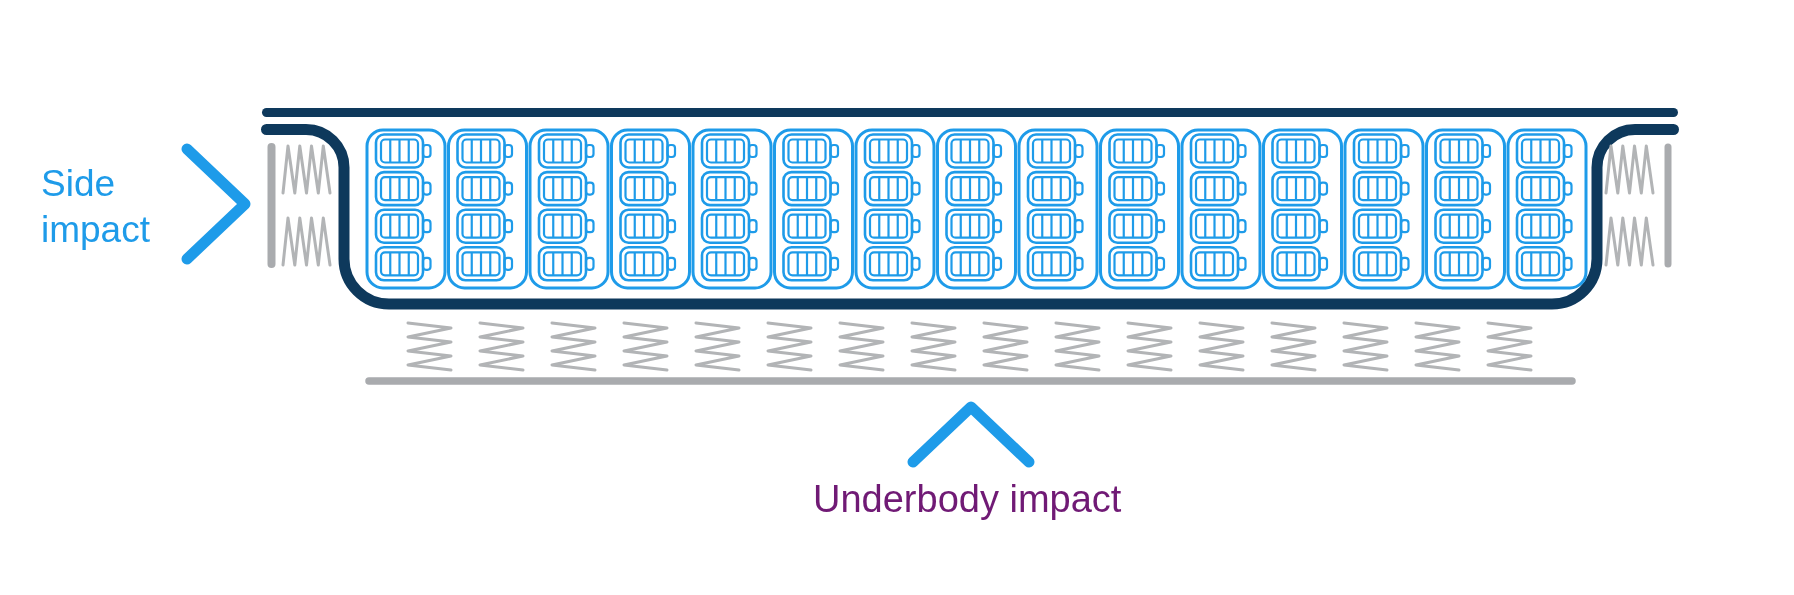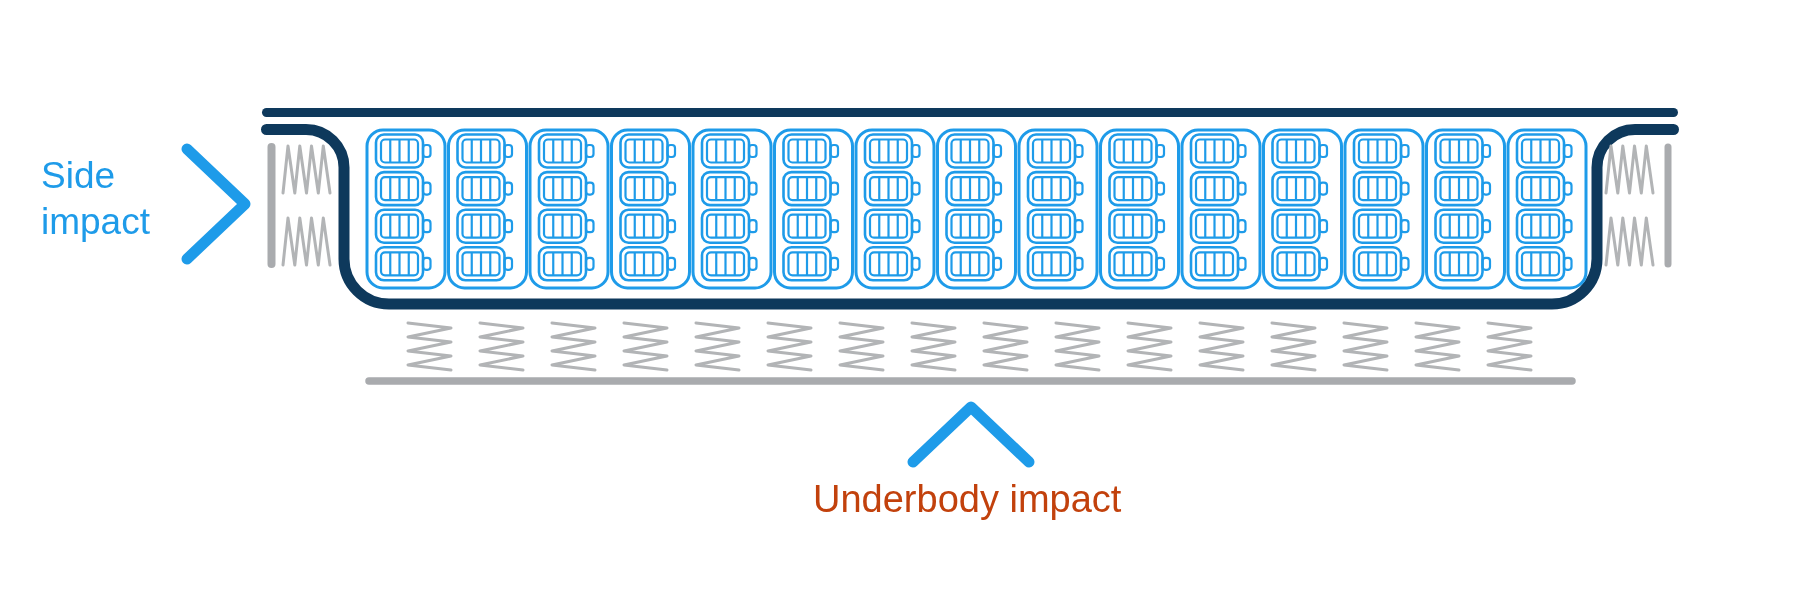--- a/index.html
+++ b/index.html
@@ -588,16 +588,16 @@
         <path d="M 1272,323 L 1315,328 L 1272,337 L 1315,342 L 1272,351 L 1315,356 L 1272,365 L 1315,370" fill="none" stroke="#B2B4B6" stroke-width="3" stroke-linecap="round" stroke-linejoin="round"></path>
         <path d="M 1344,323 L 1387,328 L 1344,337 L 1387,342 L 1344,351 L 1387,356 L 1344,365 L 1387,370" fill="none" stroke="#B2B4B6" stroke-width="3" stroke-linecap="round" stroke-linejoin="round"></path>
         <path d="M 1416,323 L 1459,328 L 1416,337 L 1459,342 L 1416,351 L 1459,356 L 1416,365 L 1459,370" fill="none" stroke="#B2B4B6" stroke-width="3" stroke-linecap="round" stroke-linejoin="round"></path>
         <path d="M 1488,323 L 1531,328 L 1488,337 L 1531,342 L 1488,351 L 1531,356 L 1488,365 L 1531,370" fill="none" stroke="#B2B4B6" stroke-width="3" stroke-linecap="round" stroke-linejoin="round"></path>
         <line x1="369" y1="381" x2="1572" y2="381" stroke="#A9ABAE" stroke-width="7.5" stroke-linecap="round"></line>
       </g>
       <path d="M 187,149 L 245,204 L 187,259" fill="none" stroke="#1E9BE9" stroke-width="11" stroke-linecap="round" stroke-linejoin="round"></path>
       <path d="M 913,462 L 971,407 L 1029,462" fill="none" stroke="#1E9BE9" stroke-width="11" stroke-linecap="round" stroke-linejoin="round"></path>
     </svg>
 
-  <div class="label" id="side-label" style="color: rgb(30, 155, 233);">Side impact</div>
+  <div class="label" id="side-label" style="color: rgb(30, 155, 233); margin-top: 8px;">Side impact</div>
 
-  <div class="label" id="underbody-label" style="color: #c2410c;">Underbody impact</div>
+  <div class="label" id="underbody-label" style="color: #701a75;">Underbody impact</div>
 </div>
 
 </body></html>

